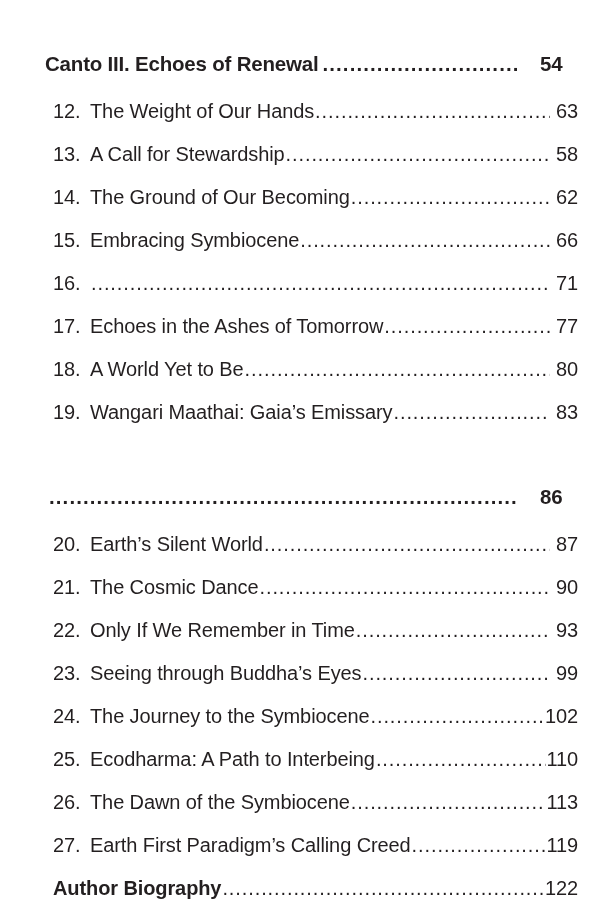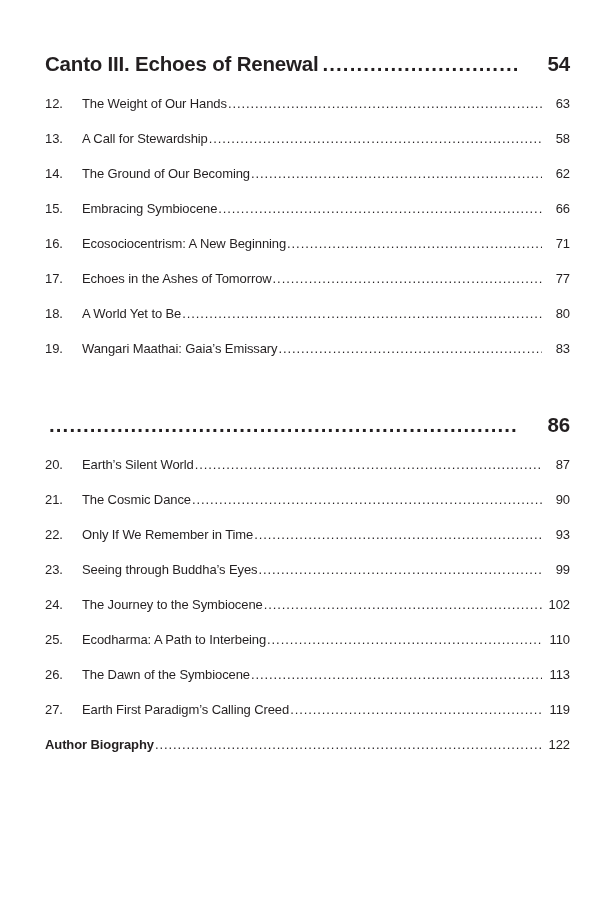--- a/index.html
+++ b/index.html
@@ -50,36 +50,35 @@
     flex: 1 1 auto;
     overflow: hidden;
     white-space: nowrap;
     margin: 0 1px 0 4px;
     font-weight: bold;
     letter-spacing: 1.1px;
     color: #231f20;
   }
   .section-heading .sec-page {
     flex: 0 0 auto;
-    text-align: right;
     min-width: 30px;
     white-space: nowrap;
     margin-left: 20px;
   }
 
   
   .entry {
     display: flex;
     align-items: baseline;
     width: 100%;
-    font-size: 13px;
+    font-size: 20px;
     font-weight: 400;
     line-height: 35px;
     letter-spacing: -0.1px;
-    margin: 0;
+    margin: 8px;
   }
   .entry .num {
     flex: 0 0 37px;
     white-space: nowrap;
     text-align: left;
   }
   .entry .title {
     flex: 0 0 auto;
     white-space: nowrap;
   }
@@ -139,21 +138,20 @@
         <span class="page">62</span>
       </div>
       <div class="entry">
         <span class="num">15.</span>
         <span class="title">Embracing Symbiocene</span>
         <span class="leader">................................................................................................................................................................</span>
         <span class="page">66</span>
       </div>
       <div class="entry">
         <span class="num">16.</span>
-        <span class="title">Ecosociocentrism: A New Beginning</span>
         <span class="leader">................................................................................................................................................................</span>
         <span class="page">71</span>
       </div>
       <div class="entry">
         <span class="num">17.</span>
         <span class="title">Echoes in the Ashes of Tomorrow</span>
         <span class="leader">................................................................................................................................................................</span>
         <span class="page">77</span>
       </div>
       <div class="entry">

